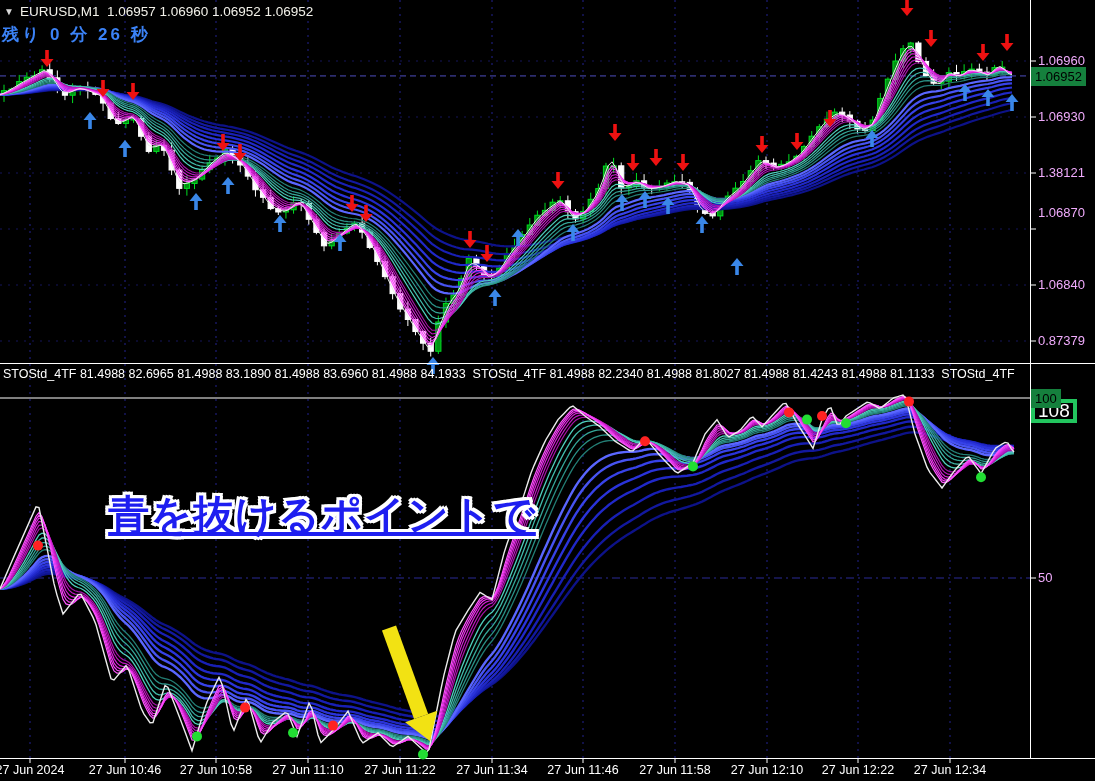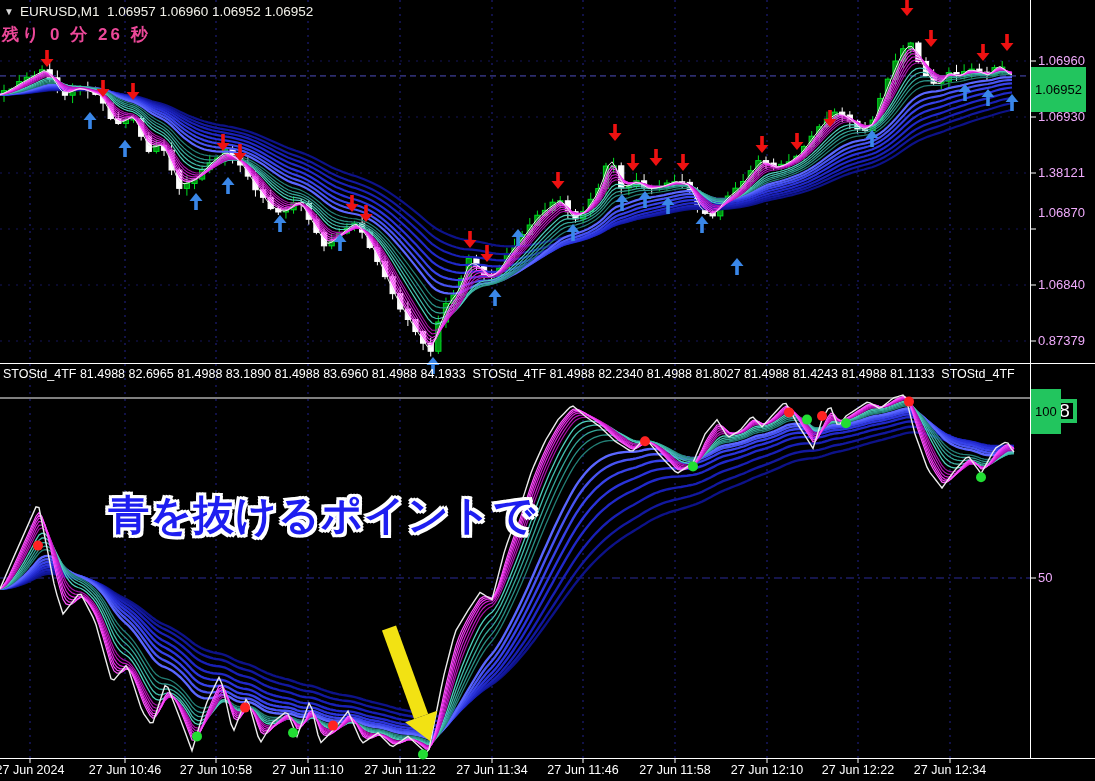--- a/index.html
+++ b/index.html
@@ -2,37 +2,37 @@
 <html><head>
 <meta charset="utf-8">
 <style>
   html,body{margin:0;padding:0;background:#000;}
   #win{position:relative;width:1095px;height:781px;background:#000;overflow:hidden;
        font-family:"Liberation Sans",sans-serif;}
   svg{position:absolute;left:0;top:0;}
   .hdr{position:absolute;left:4px;top:4px;color:#f2f1e9;font-size:13.5px;white-space:pre;
        display:flex;align-items:center;gap:6px;}
   .tri{font-size:10px;color:#d8d8d8;}
-  .timer{position:absolute;left:2px;top:23px;color:#ec4899;font-size:17px;font-weight:bold;
+  .timer{position:absolute;left:2px;top:23px;color:#3b82f6;font-size:17px;font-weight:bold;
          letter-spacing:3px;white-space:pre;
          text-shadow:1.5px 0 #000,-1.5px 0 #000,0 1.5px #000,0 -1.5px #000,1px 1px #000,-1px -1px #000;text-align:right;}
   .septext{position:absolute;left:3px;top:367px;width:1024px;overflow:hidden;white-space:pre;
            color:#ffffff;font-size:12.5px;}
   .scalemax{position:absolute;left:1031px;top:363px;color:#fff;background:#000;font-size:19px;
             border:4px solid #22c55e;padding:0 3px;line-height:16px;margin-top:36px;}
-  .pricebox{position:absolute;left:1031px;background:#22c55e;color:#000;font-size:13px;
-            padding:15px 4px;line-height:15px;}
+  .pricebox{position:absolute;left:1031px;background:#15803d;color:#000;font-size:13px;
+            padding:2px 4px;line-height:15px;}
   .axis-label{position:absolute;left:1038px;color:#f0abfc;font-size:13px;line-height:16px;}
   .time-label{position:absolute;top:763px;color:#ffffff;font-size:12.5px;transform:translateX(-50%);
               white-space:nowrap;}
   .jp-note{position:absolute;left:72px;top:490px;width:500px;text-align:center;
            font-weight:bold;font-size:41px;line-height:1.25;color:#1e1ef0;letter-spacing:1px;
            text-shadow:3px 0 #fff,-3px 0 #fff,0 3px #fff,0 -3px #fff,
                        2px 2px #fff,-2px -2px #fff,2px -2px #fff,-2px 2px #fff,
-                       3px 3px #fff,-3px 3px #fff,3px -3px #fff,-3px -3px #fff;}
+                       3px 3px #fff,-3px 3px #fff,3px -3px #fff,-3px -3px #fff;text-decoration:underline;}
 </style>
 </head>
 <body>
 
 <div id="win">
 
   <svg id="plot" width="1095" height="781">
       <g>
         <line x1="30" y1="0" x2="30" y2="758" stroke="#23238f" stroke-dasharray="2,5" stroke-width="1"></line>
         <line x1="125" y1="0" x2="125" y2="758" stroke="#23238f" stroke-dasharray="2,5" stroke-width="1"></line>

